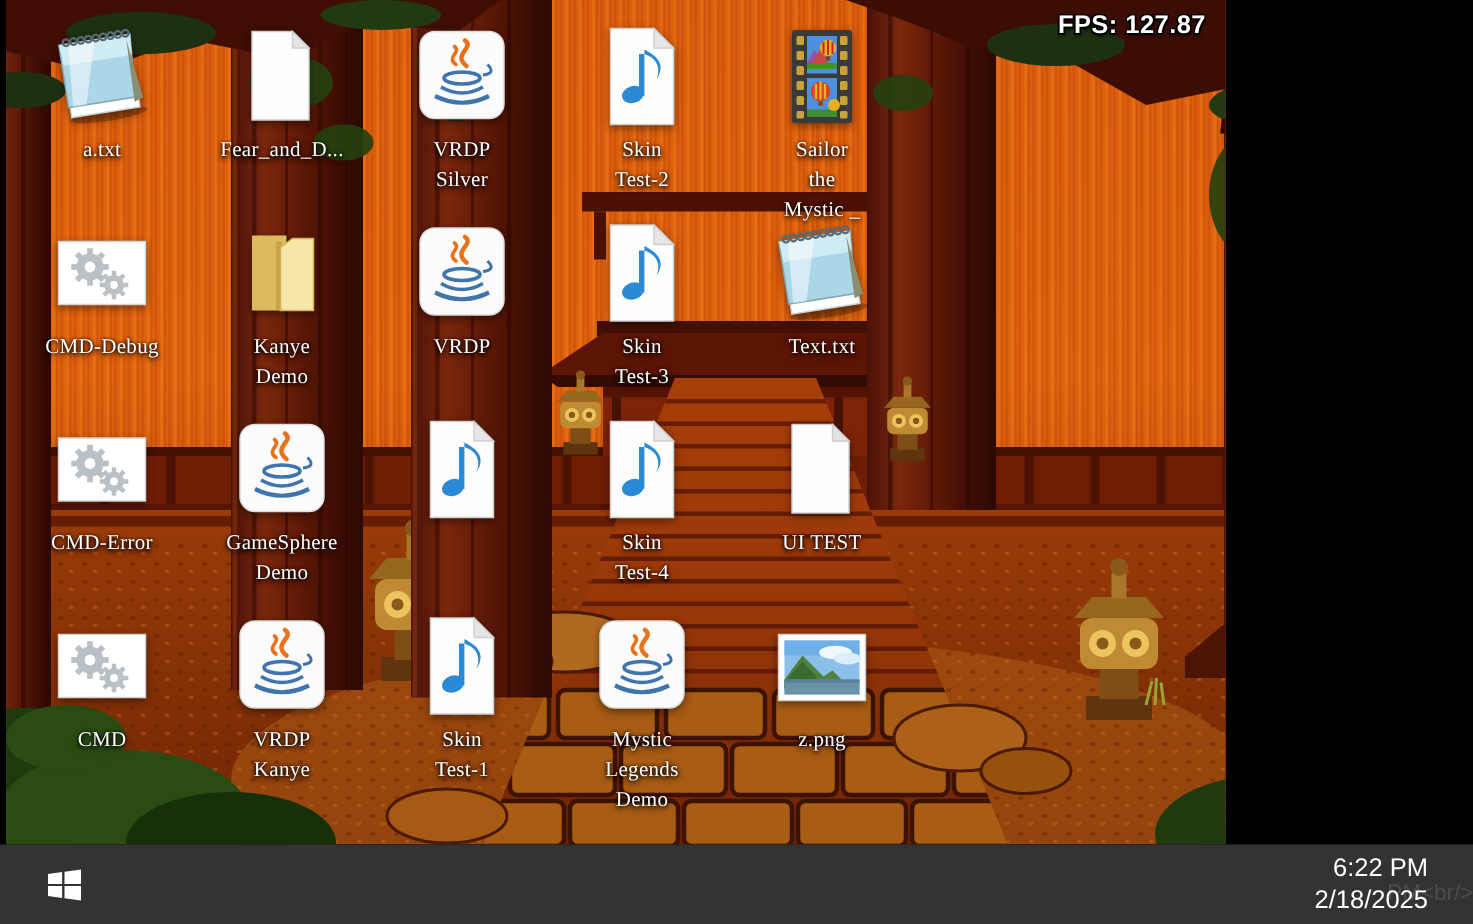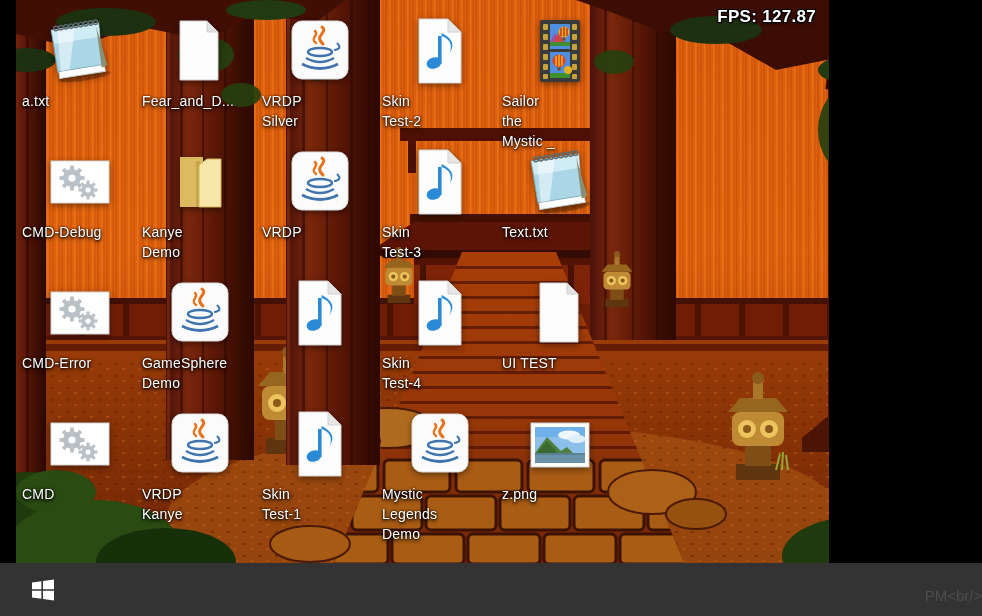--- a/index.html
+++ b/index.html
@@ -1,22 +1,22 @@
 <!DOCTYPE html>
 <html style="--taskbar-bg: #333333; --label-color: #ffffff; --overlay-text: #ffffff; --ghost-text-color: #4d4d4d; --wallpaper-orange: #e0640f; --wallpaper-dark-red: #5c1505; --bush-green: #2a4c12; --java-blue: #3f74ad; --java-orange: #e8721c; --note-blue: #2b8ad6;"><head>
 <meta charset="utf-8">
 <style>
   html,body{margin:0;padding:0;background:#000;}
   body{width:982px;height:616px;position:relative;overflow:hidden;
        font-family:"Liberation Sans",sans-serif;-webkit-font-smoothing:antialiased;}
-  .desktop{position:absolute;left:16px;top:0;width:813px;height:563px;overflow:hidden;}
+  .desktop{position:absolute;left:4px;top:0;width:813px;height:563px;overflow:hidden;}
   .wallpaper{position:absolute;left:0;top:0;}
 
   
-  .icon-cell{position:absolute;width:116px;cursor:default;}
+  .icon-cell{position:absolute;width:116px;text-align:center;cursor:default;font-family:Liberation Serif, serif;}
   .c0{left:6px}.c1{left:126px}.c2{left:246px}.c3{left:366px}.c4{left:486px}
   .r0{top:14px}.r1{top:145px}.r2{top:276px}.r3{top:407px}
   .icon-art{height:74px;display:flex;align-items:flex-end;justify-content:center;}
   .icon-art svg{filter:drop-shadow(0 2px 3px rgba(0,0,0,.45));}
   .icon-label{margin-top:3px;font-size:14px;line-height:20px;color:var(--label-color,#fff);
       letter-spacing:.2px;
       text-shadow:0 1px 3px rgba(0,0,0,.95),0 0 2px rgba(0,0,0,.8),0 2px 4px rgba(0,0,0,.6);}
 
   
   .fps-counter{position:absolute;top:7px;right:13px;font-size:17px;font-weight:bold;
@@ -721,13 +721,17 @@
     <svg width="24" height="24" viewBox="0 0 24 24">
       <g fill="#ffffff">
         <path d="M1,4.6 L10.4,3.3 V11.3 H1 Z"></path>
         <path d="M12,3.1 L23,1.6 V11.3 H12 Z"></path>
         <path d="M1,12.7 H10.4 V20.7 L1,19.4 Z"></path>
         <path d="M12,12.7 H23 V22.4 L12,20.9 Z"></path>
       </g>
     </svg>
   </div>
   <div class="ghost-text">PM&lt;br/&gt;2/18/2</div>
+  <div class="clock">
+    <div>6:22 PM</div>
+    <div>2/18/2025</div>
+  </div>
 </div>
 
 </body></html>

